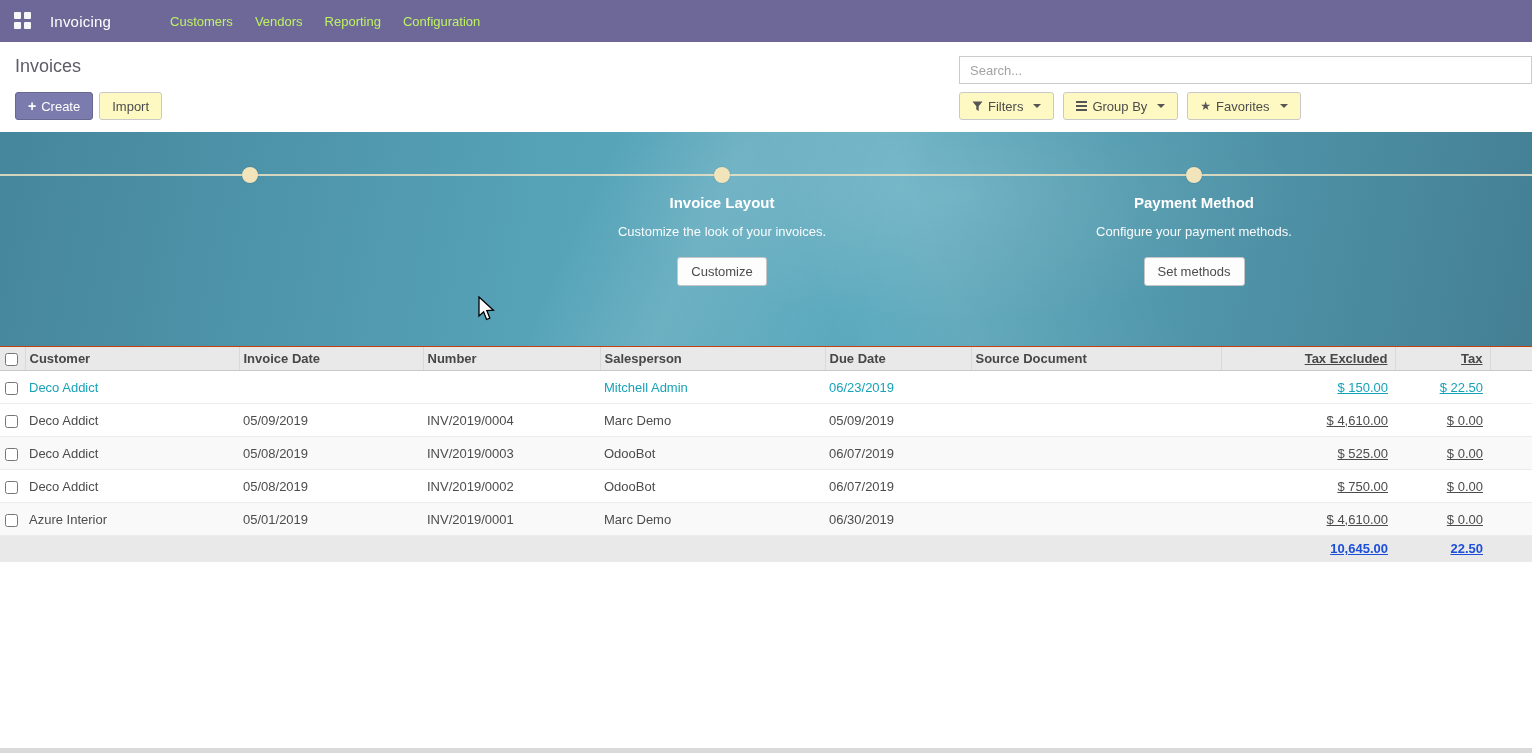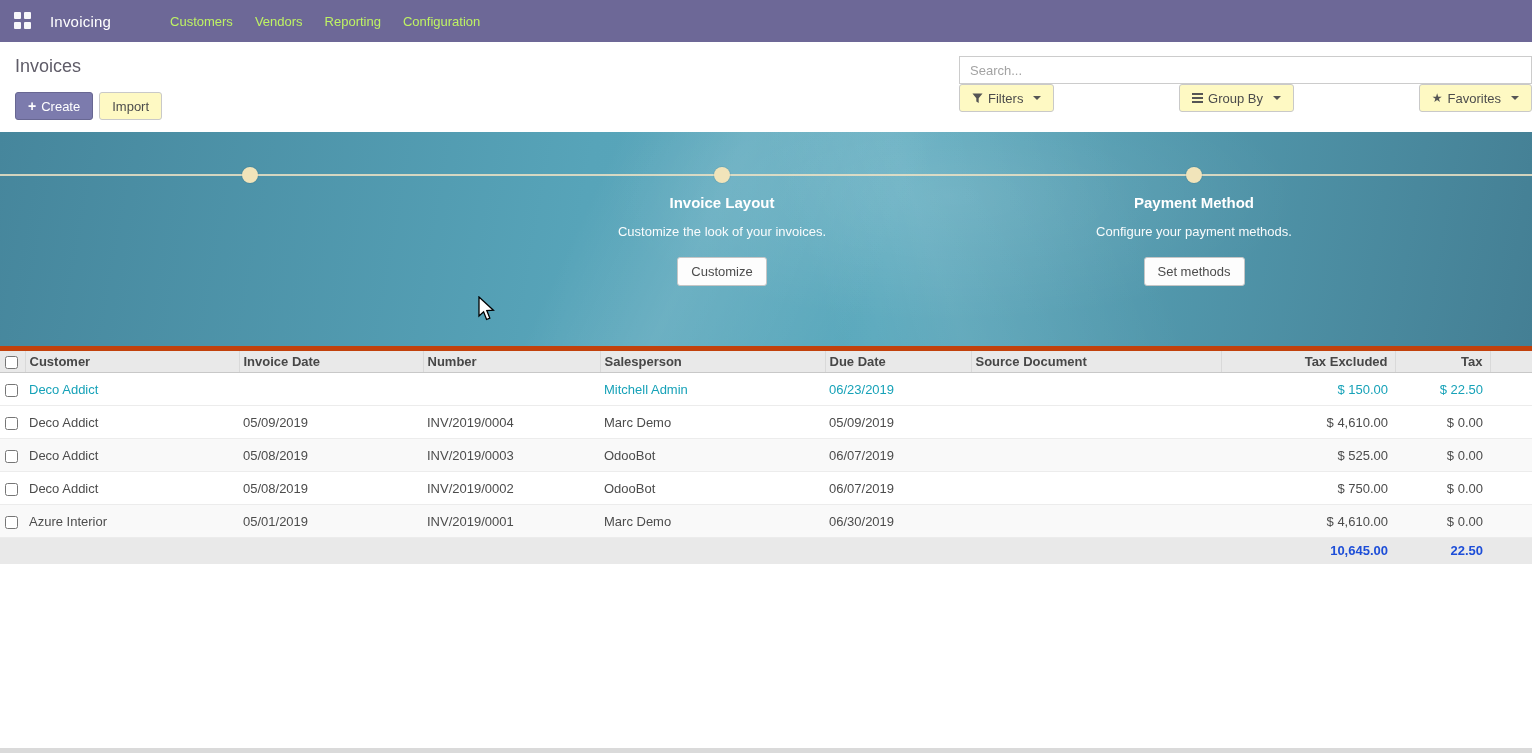--- a/index.html
+++ b/index.html
@@ -79,21 +79,21 @@
     border: 1px solid #cccccc;
     padding: 0 10px;
     font-size: 13px;
     font-family: inherit;
     color: #4c4c4c;
     width: 100%;
     outline: none;
     border-radius: 0;
   }
   .search-input::placeholder { color: #a3a3a3; }
-  .cp-filter-row { display: flex; gap: 9px; justify-content: space-between; }
+  .cp-filter-row { margin-top: 8px; display: flex; gap: 9px; }
   .caret {
     width: 0; height: 0;
     border-left: 4px solid transparent;
     border-right: 4px solid transparent;
     border-top: 4px solid #555;
     margin-left: 5px;
   }
   .icon-svg { display: inline-block; vertical-align: -1px; }
   .star-glyph { font-size: 12px; color: #555; line-height: 1; }
   .bars-glyph { display: inline-flex; flex-direction: column; gap: 2px; }
@@ -155,34 +155,34 @@
   }
 
   
   table.list-view {
     width: 1532px;
     border-collapse: collapse;
     table-layout: fixed;
   }
   .list-view thead th {
     background: #e9e9e9;
-    border-top: 5px solid #c2410c;
+    border-top: 1px solid #c2410c;
     border-bottom: 1px solid #c8c8c8;
     font-weight: bold;
     font-size: 13px;
     color: #474747;
     text-align: left;
     height: 24px;
     padding: 3px 4px;
     cursor: pointer;
     overflow: hidden;
     white-space: nowrap;
   }
   .list-view thead th + th { border-left: 1px solid #d9d9d9; }
-  .list-view th.num, .list-view td.num { text-align: right; padding-right: 7px; }
+  .list-view th.num, .list-view td.num { text-align: right; padding-right: 7px; text-decoration: underline; }
   .list-view tbody td {
     height: 33px;
     padding: 0 4px;
     border-bottom: 1px solid #ececec;
     font-size: 13px;
     cursor: pointer;
     overflow: hidden;
     white-space: nowrap;
     margin-top: 11px;
   }

